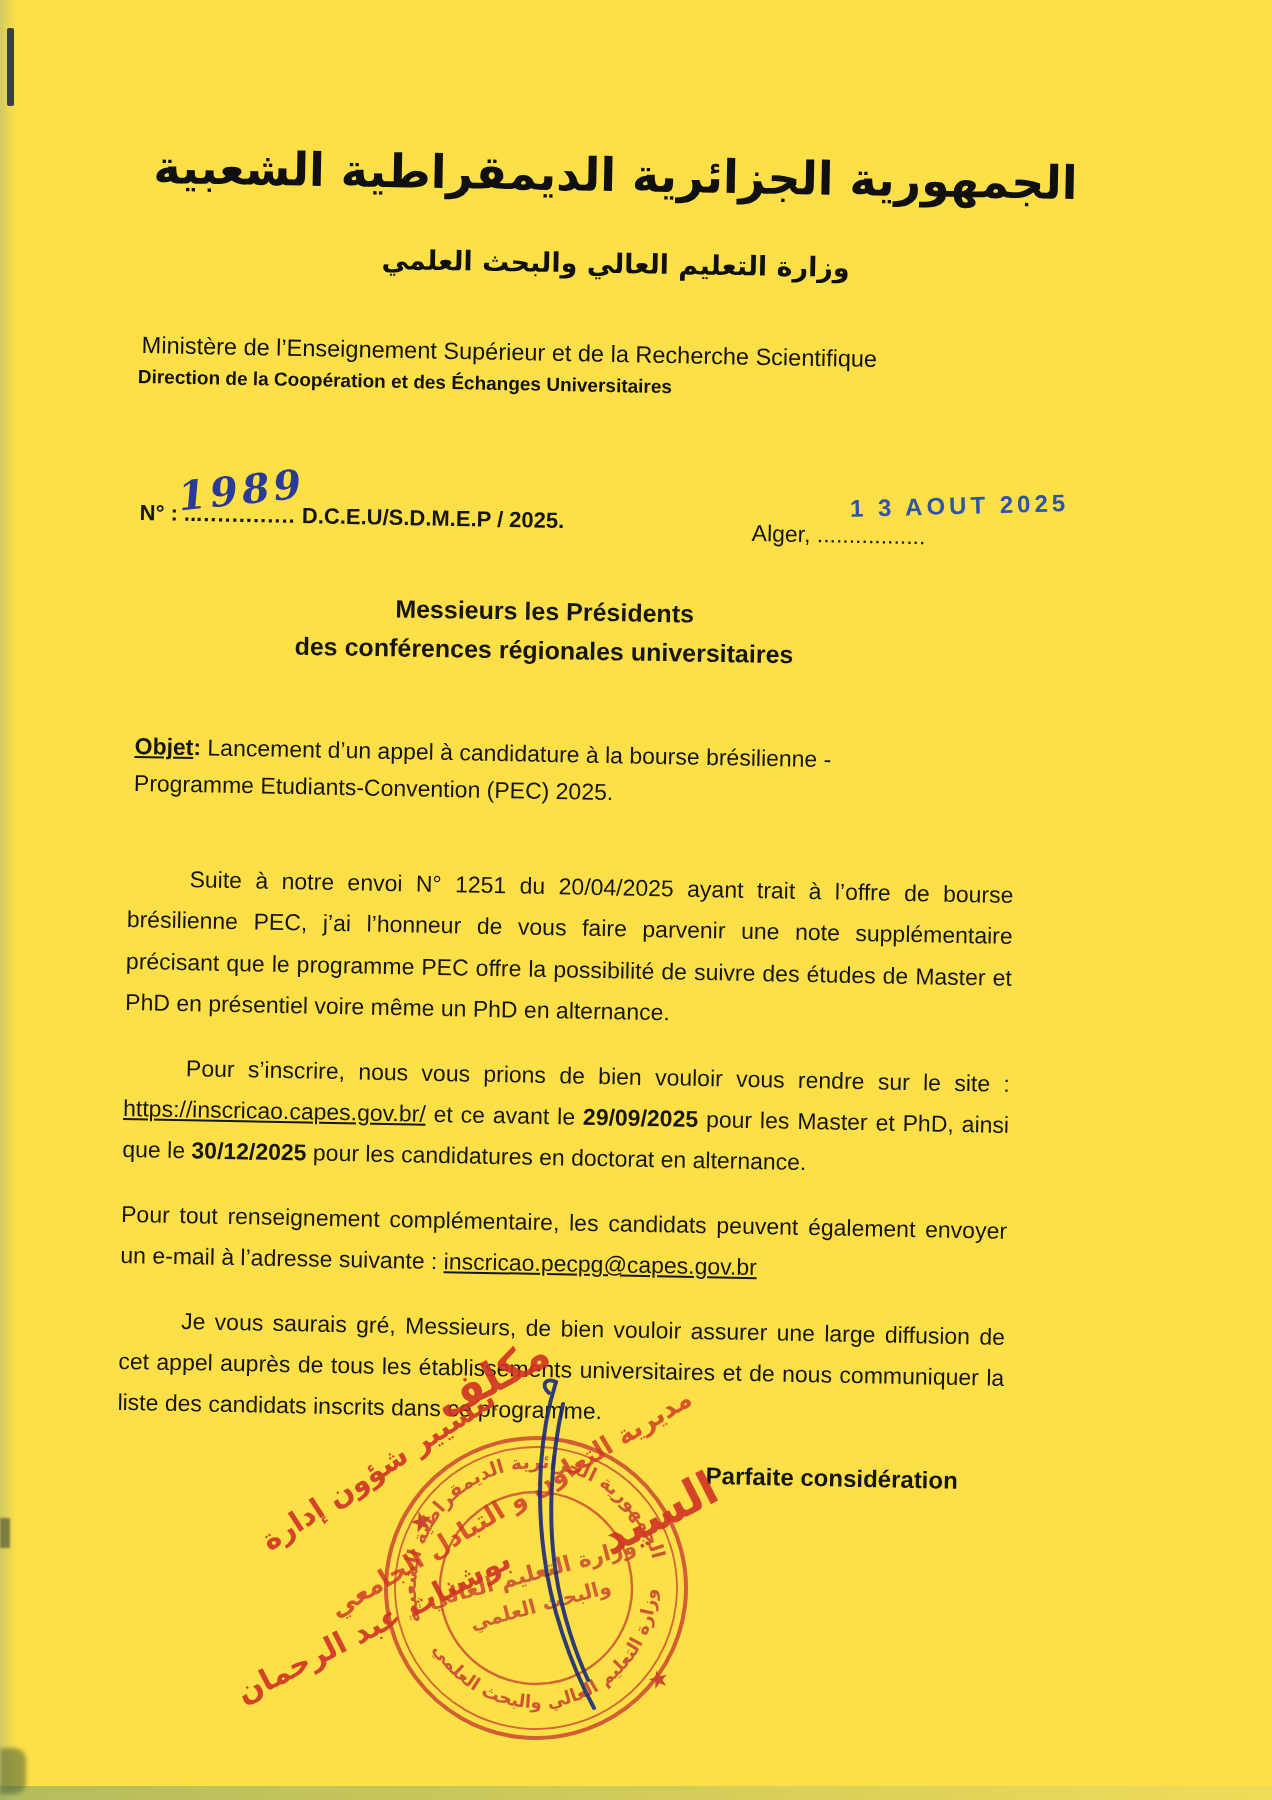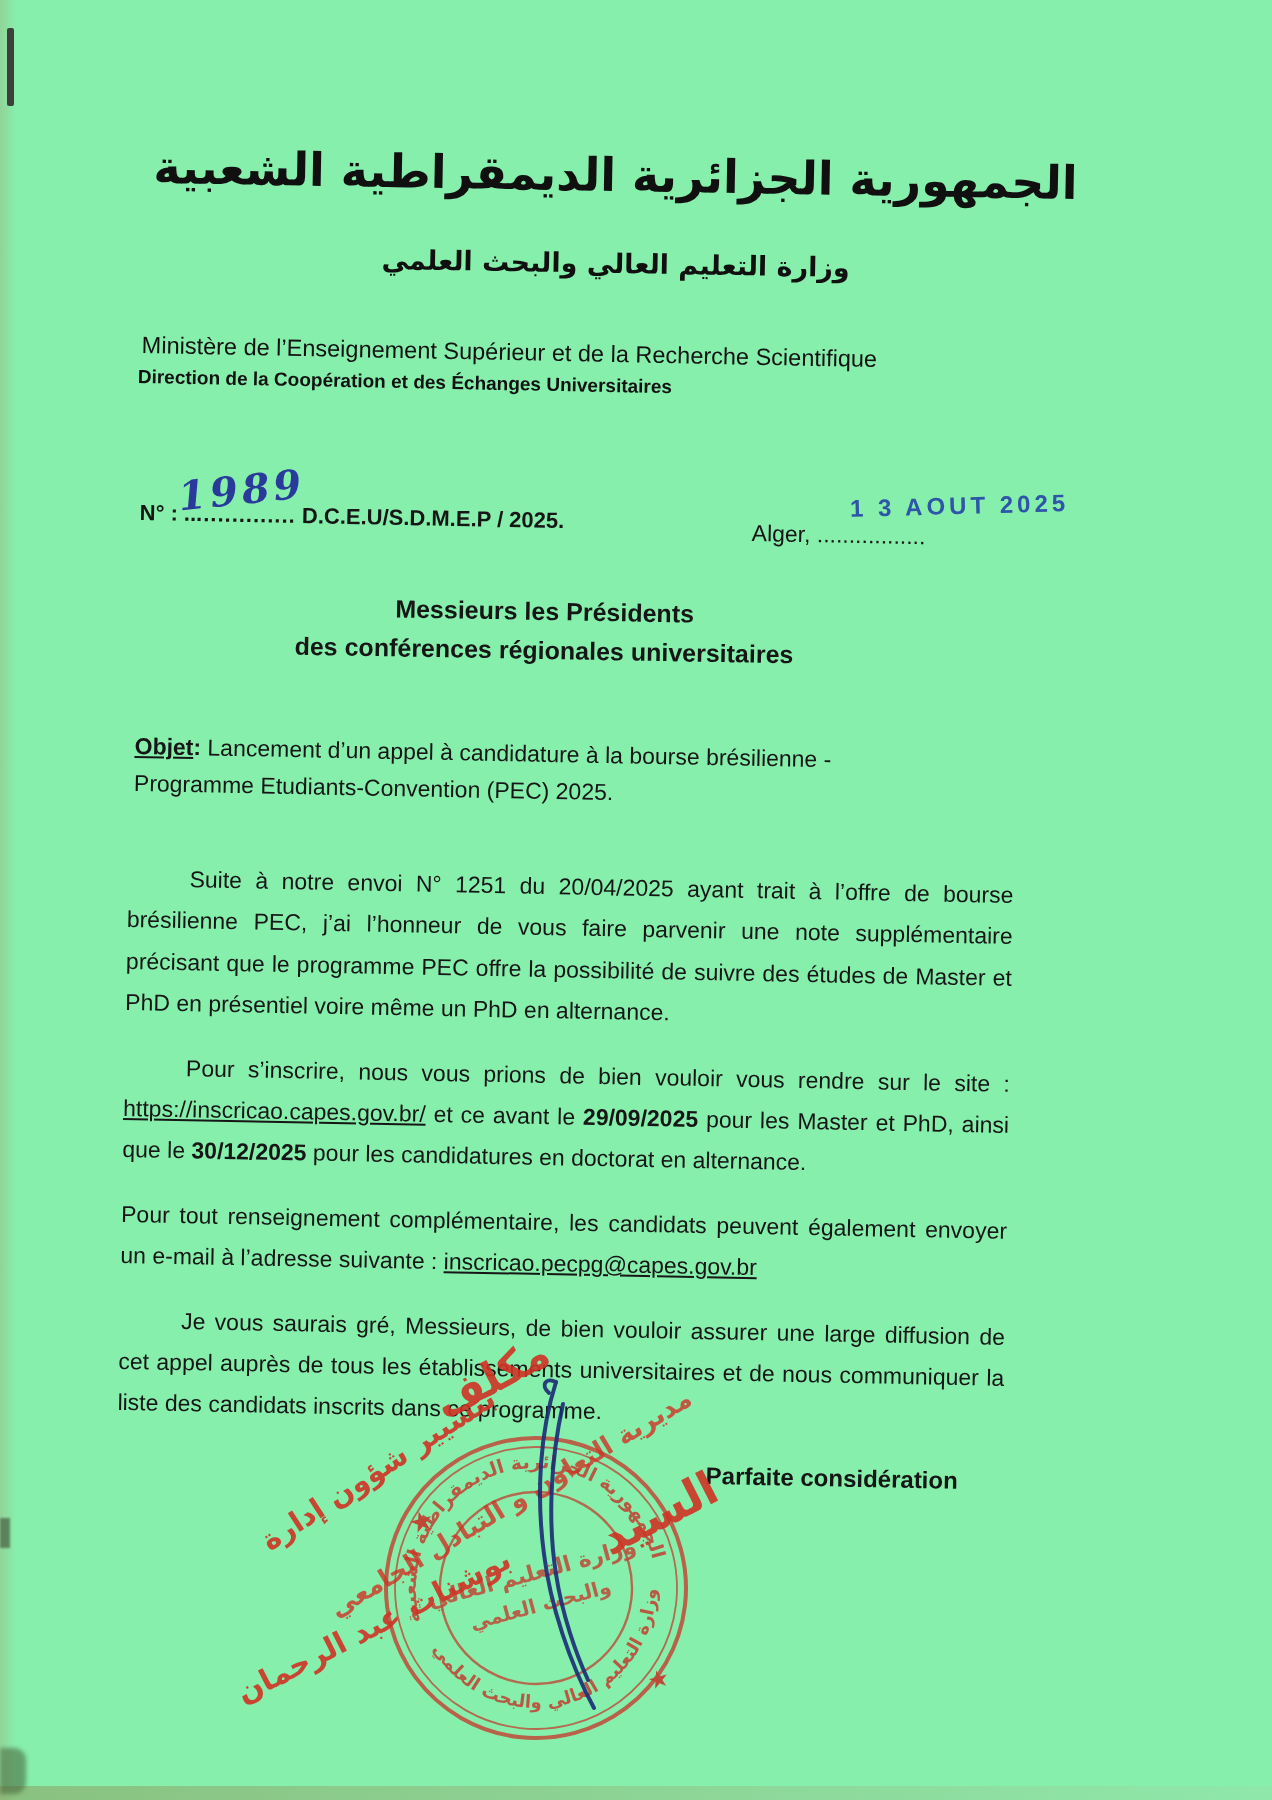--- a/index.html
+++ b/index.html
@@ -1,20 +1,20 @@
 <!DOCTYPE html>
 <html lang="fr"><head>
 <meta charset="utf-8">
 <style>
   html,body{margin:0;padding:0;background:#e8e8e6;}
   .page{
     position:relative;
     width:1272px;height:1800px;
     margin:0 auto;
-    background:#86efac;
+    background:#fde047;
     overflow:hidden;
     font-family:"Liberation Sans",sans-serif;
     color:#161616;
   }
   
   .edge-left{position:absolute;left:0;top:0;width:16px;height:100%;
     background:linear-gradient(to right,rgba(158,178,128,.45),rgba(158,178,128,0));}
   .edge-bottom{position:absolute;left:0;bottom:0;width:100%;height:14px;
     background:linear-gradient(to right,rgba(140,168,104,.65),rgba(185,198,165,.18));}
   .corner-blot{position:absolute;left:0;bottom:6px;width:26px;height:46px;

